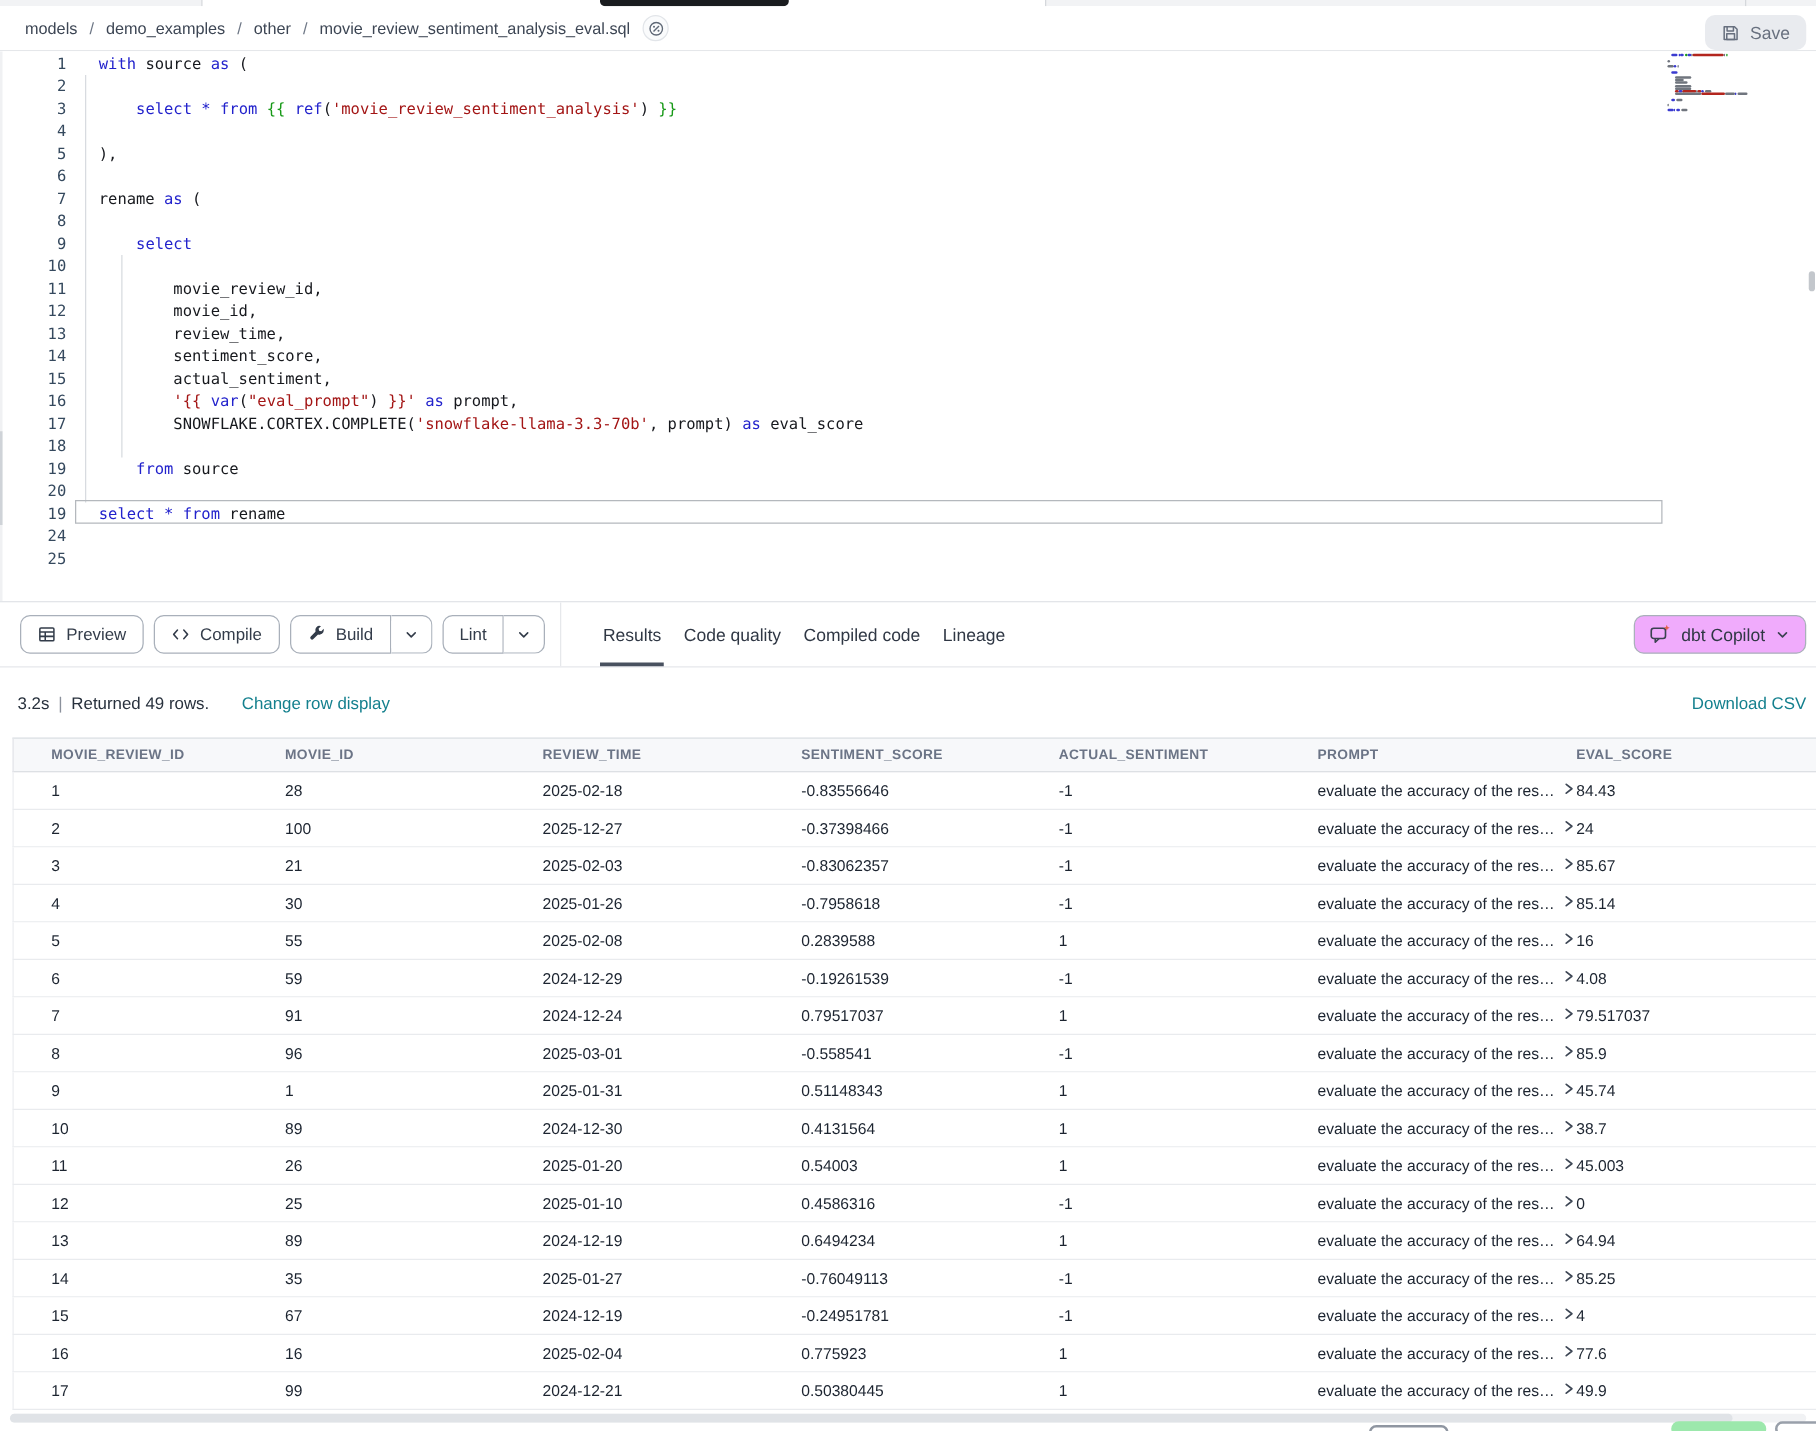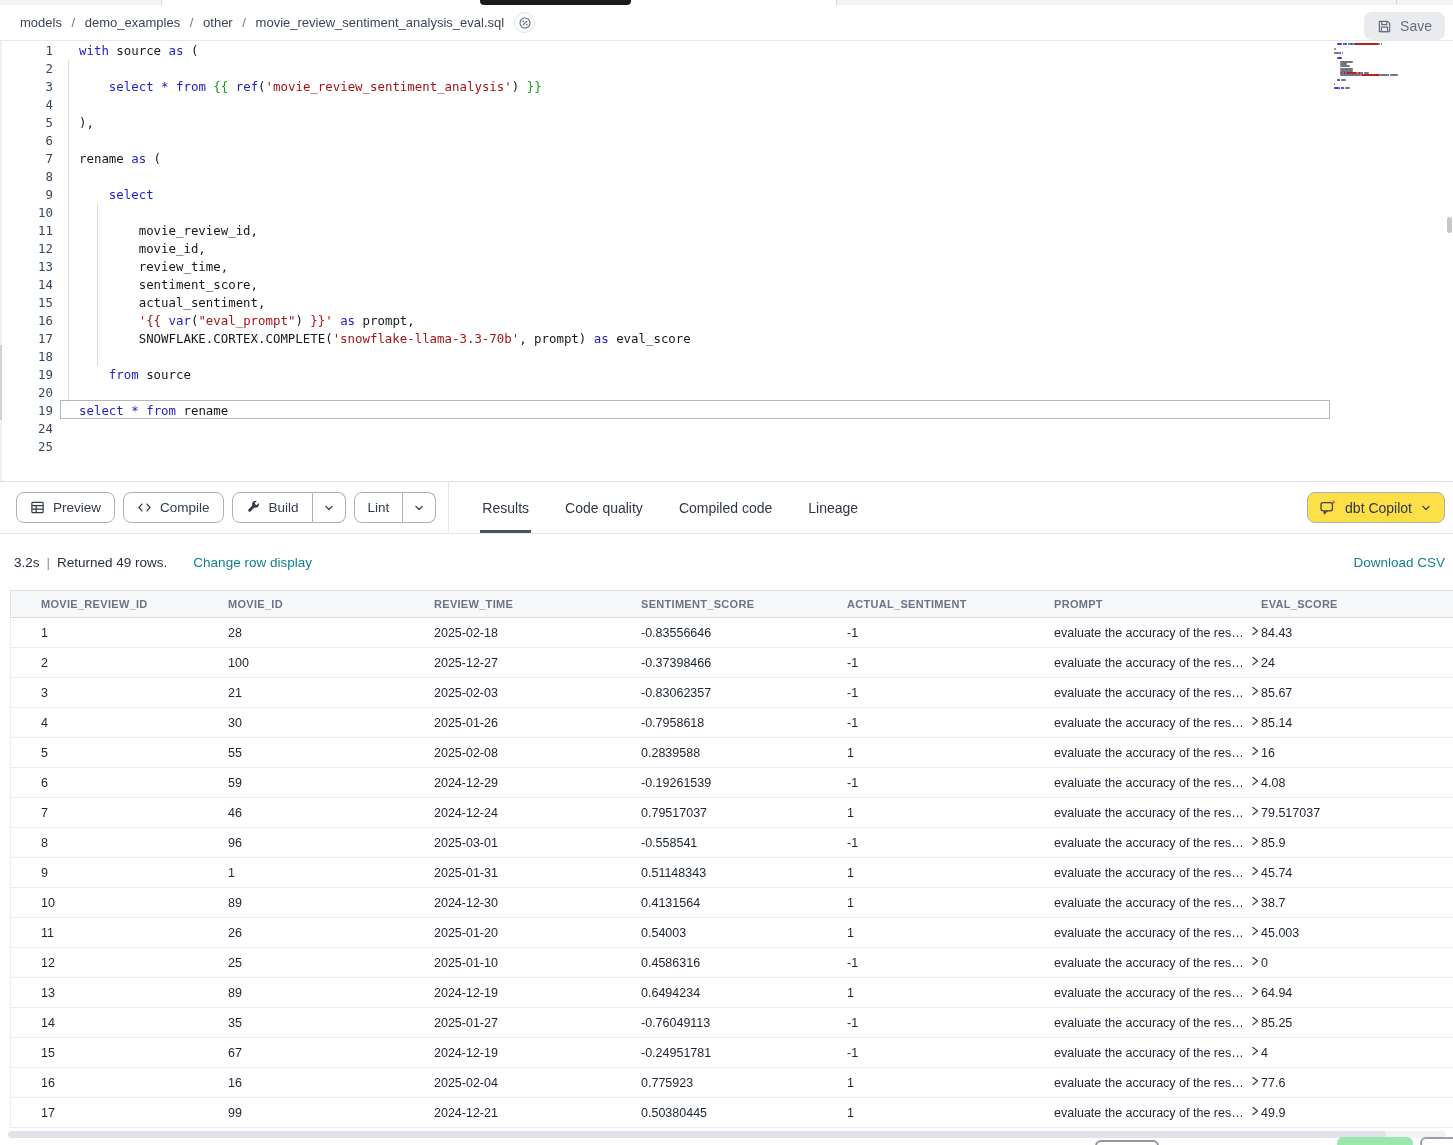--- a/index.html
+++ b/index.html
@@ -40,24 +40,24 @@
 
   
   .toolbar{position:absolute;top:482px;left:0;right:0;height:52px;border-bottom:1px solid #e6e8eb;
            display:flex;align-items:center;padding-left:16px;box-sizing:border-box;background:#fff;}
   .btn{height:31px;border:1px solid #a9b0ba;border-radius:8px;background:#fff;display:inline-flex;align-items:center;
        gap:8px;padding:0 13px;font-size:13.5px;color:#333c4a;font-family:inherit;margin-right:8px;box-sizing:border-box;}
   .split{display:inline-flex;margin-right:8px;}
   .split .main{margin-right:0;border-radius:8px 0 0 8px;}
   .split .chev{margin-right:0;border-left:none;border-radius:0 8px 8px 0;padding:0 10px;}
   .tb-divider{width:1px;align-self:stretch;background:#e6e8eb;margin-left:4px;}
-  .tabs{display:flex;margin-left:31px;gap:32px;align-self:stretch;}
+  .tabs{display:flex;margin-left:31px;gap:14px;align-self:stretch;}
   .tab{display:flex;align-items:center;position:relative;font-size:14px;color:#2f3744;padding:0 2px;cursor:default;}
   .tab.active::after{content:"";position:absolute;left:0;right:0;bottom:0;height:3px;background:#49515f;}
-  .copilot{margin-left:auto;margin-right:8px;height:31px;border:1px solid #a9b0ba;border-radius:8px;background:#fde047;
+  .copilot{margin-left:auto;margin-right:8px;height:31px;border:1px solid #a9b0ba;border-radius:8px;background:#f0abfc;
            display:inline-flex;align-items:center;gap:8px;padding:0 12px;font-size:14px;color:#2f3744;font-family:inherit;}
 
   
   .statusbar{position:absolute;top:534px;left:0;right:0;height:56px;display:flex;align-items:center;
              padding:0 8px 0 14px;box-sizing:border-box;font-size:13.5px;color:#28313d;}
   .status-sep{color:#8b919c;margin:0 7px;}
   .link{color:var(--accent,#14808e);}
   .link.change{margin-left:26px;}
   .link.download{margin-left:auto;}
 
@@ -380,21 +380,21 @@
             <span class="prompt-expand">
               <svg width="9" height="10" viewBox="0 0 9 10" fill="none" stroke="#3f4856" stroke-width="1.4" stroke-linecap="round" stroke-linejoin="round">
                 <path d="M2 1.5 6.5 5 2 8.5"></path>
               </svg>
             </span>
           </div>
           <div class="cell">4.08</div>
         </div>
         <div class="grid-row">
           <div class="cell">7</div>
-          <div class="cell">46</div>
+          <div class="cell">91</div>
           <div class="cell">2024-12-24</div>
           <div class="cell">0.79517037</div>
           <div class="cell">1</div>
           <div class="cell prompt-cell">
             <span>evaluate the accuracy of the res…</span>
             <span class="prompt-expand">
               <svg width="9" height="10" viewBox="0 0 9 10" fill="none" stroke="#3f4856" stroke-width="1.4" stroke-linecap="round" stroke-linejoin="round">
                 <path d="M2 1.5 6.5 5 2 8.5"></path>
               </svg>
             </span>

